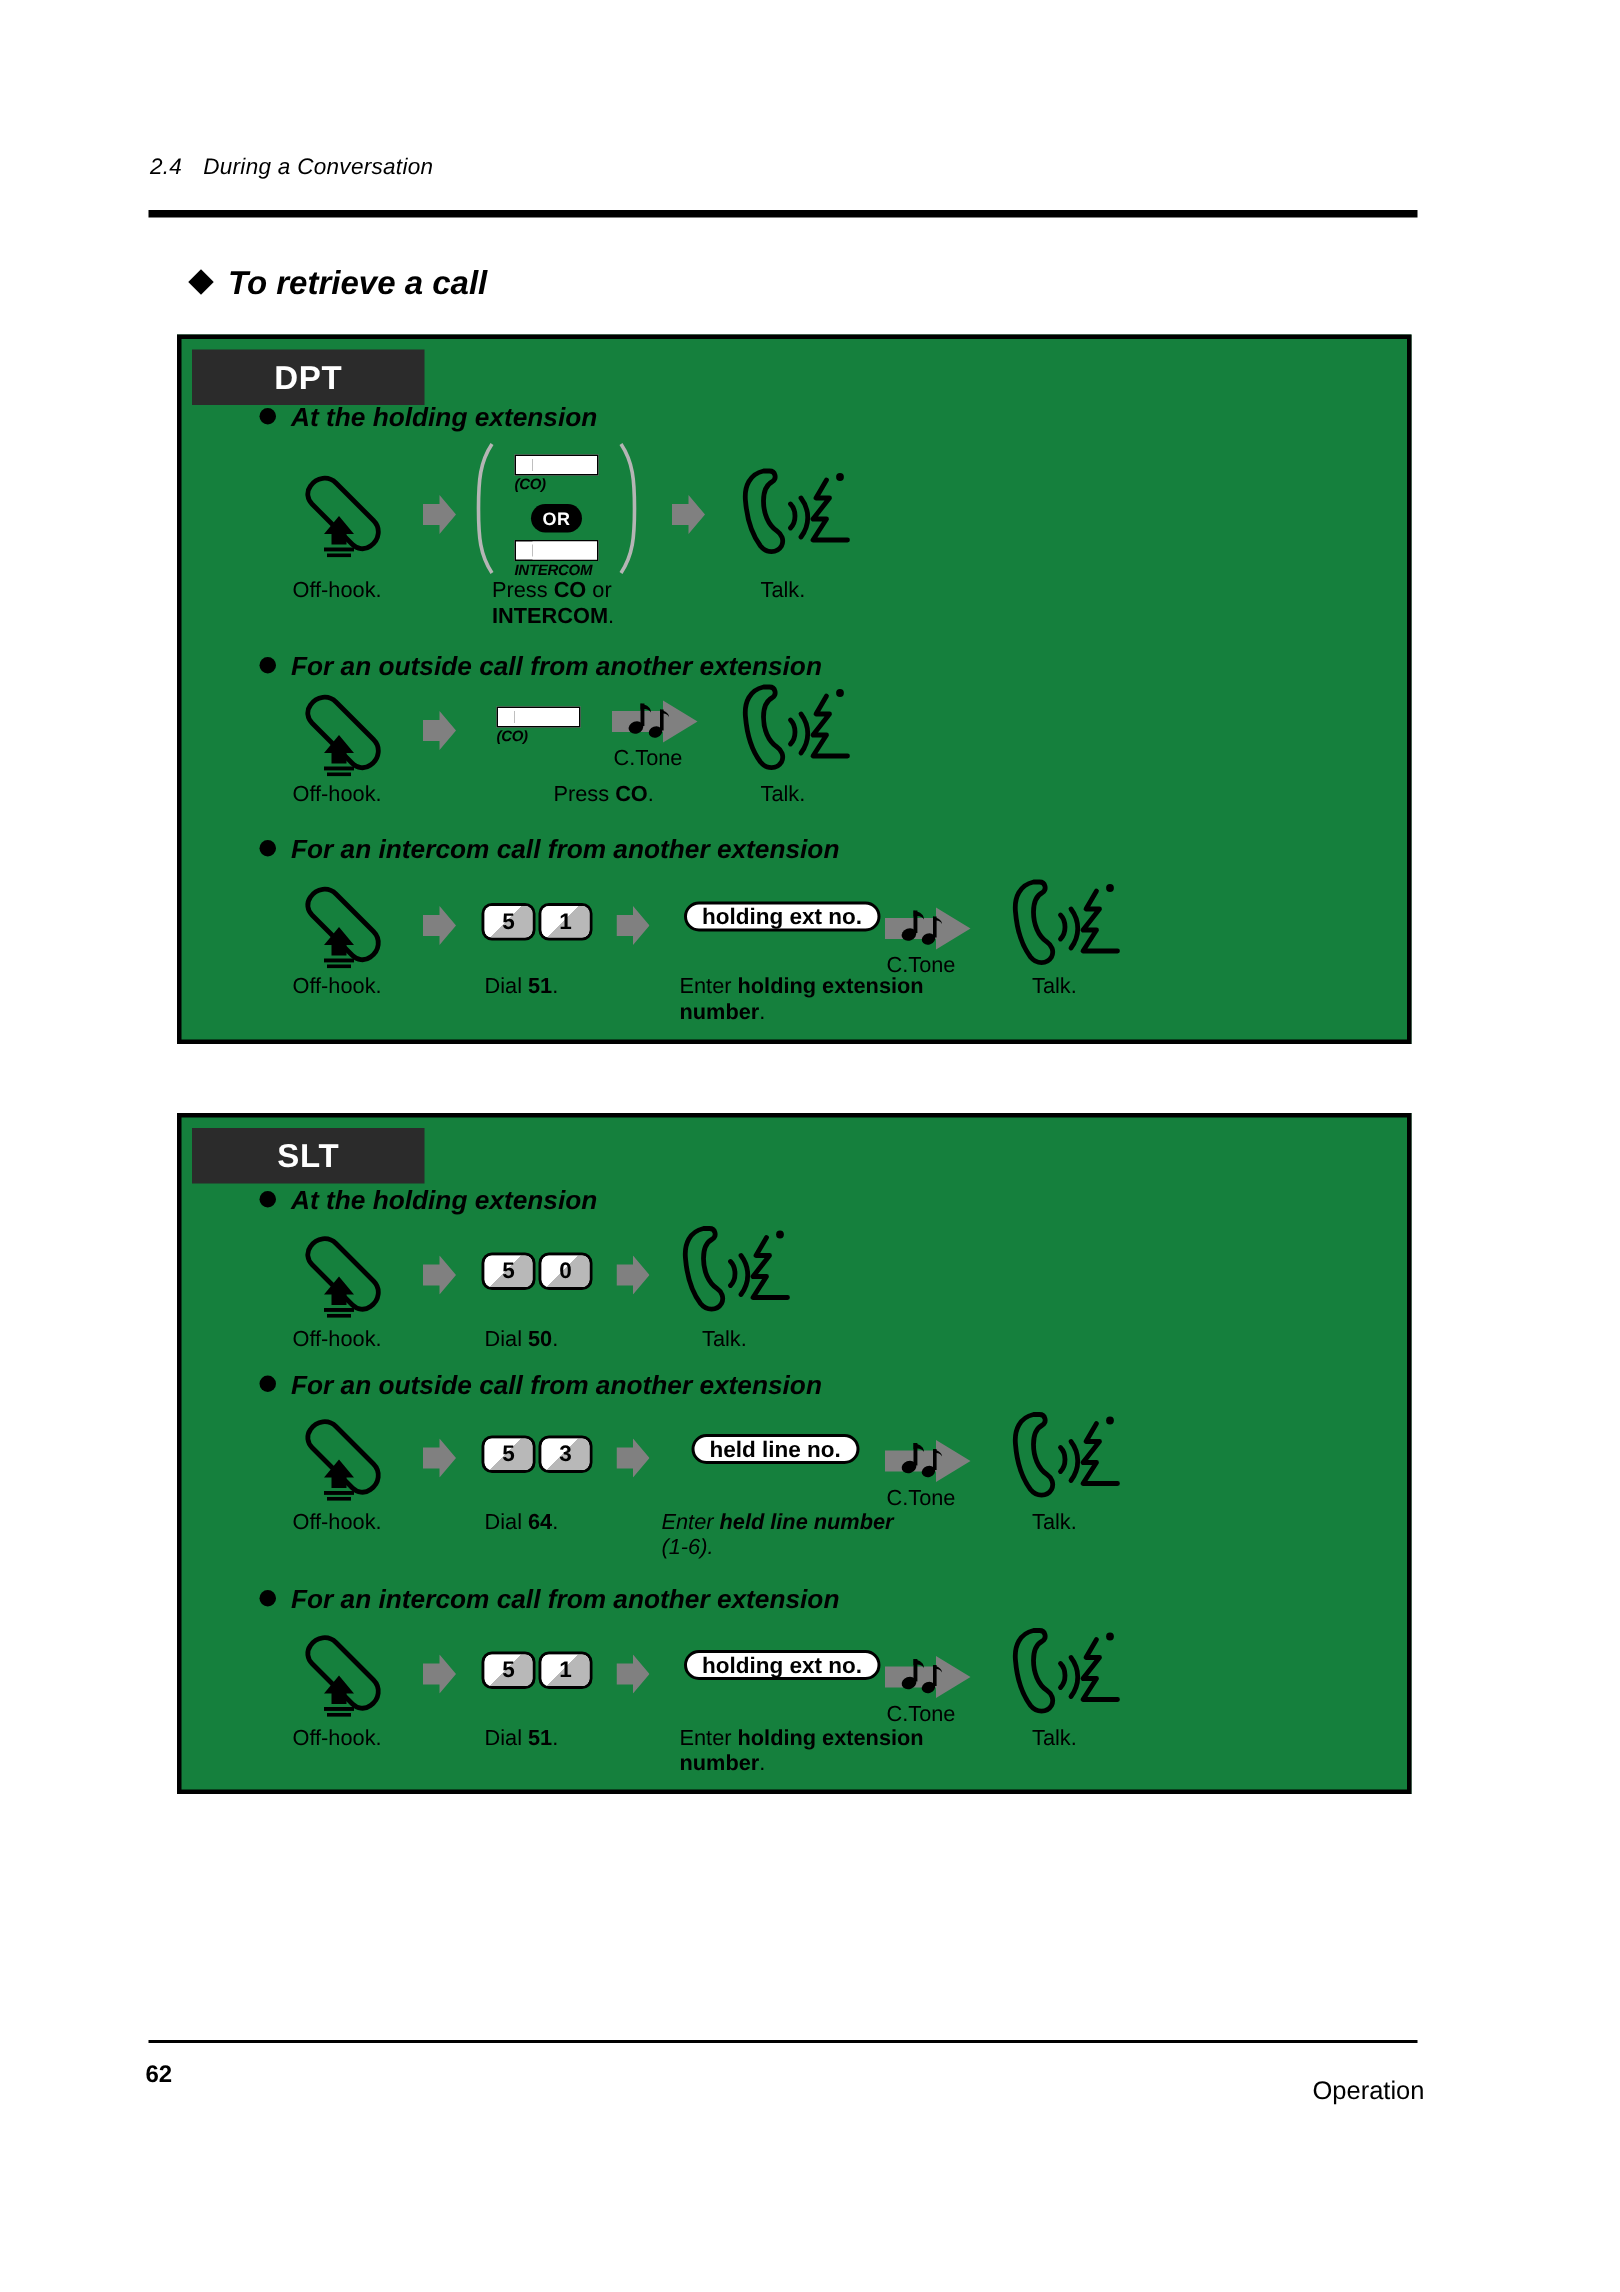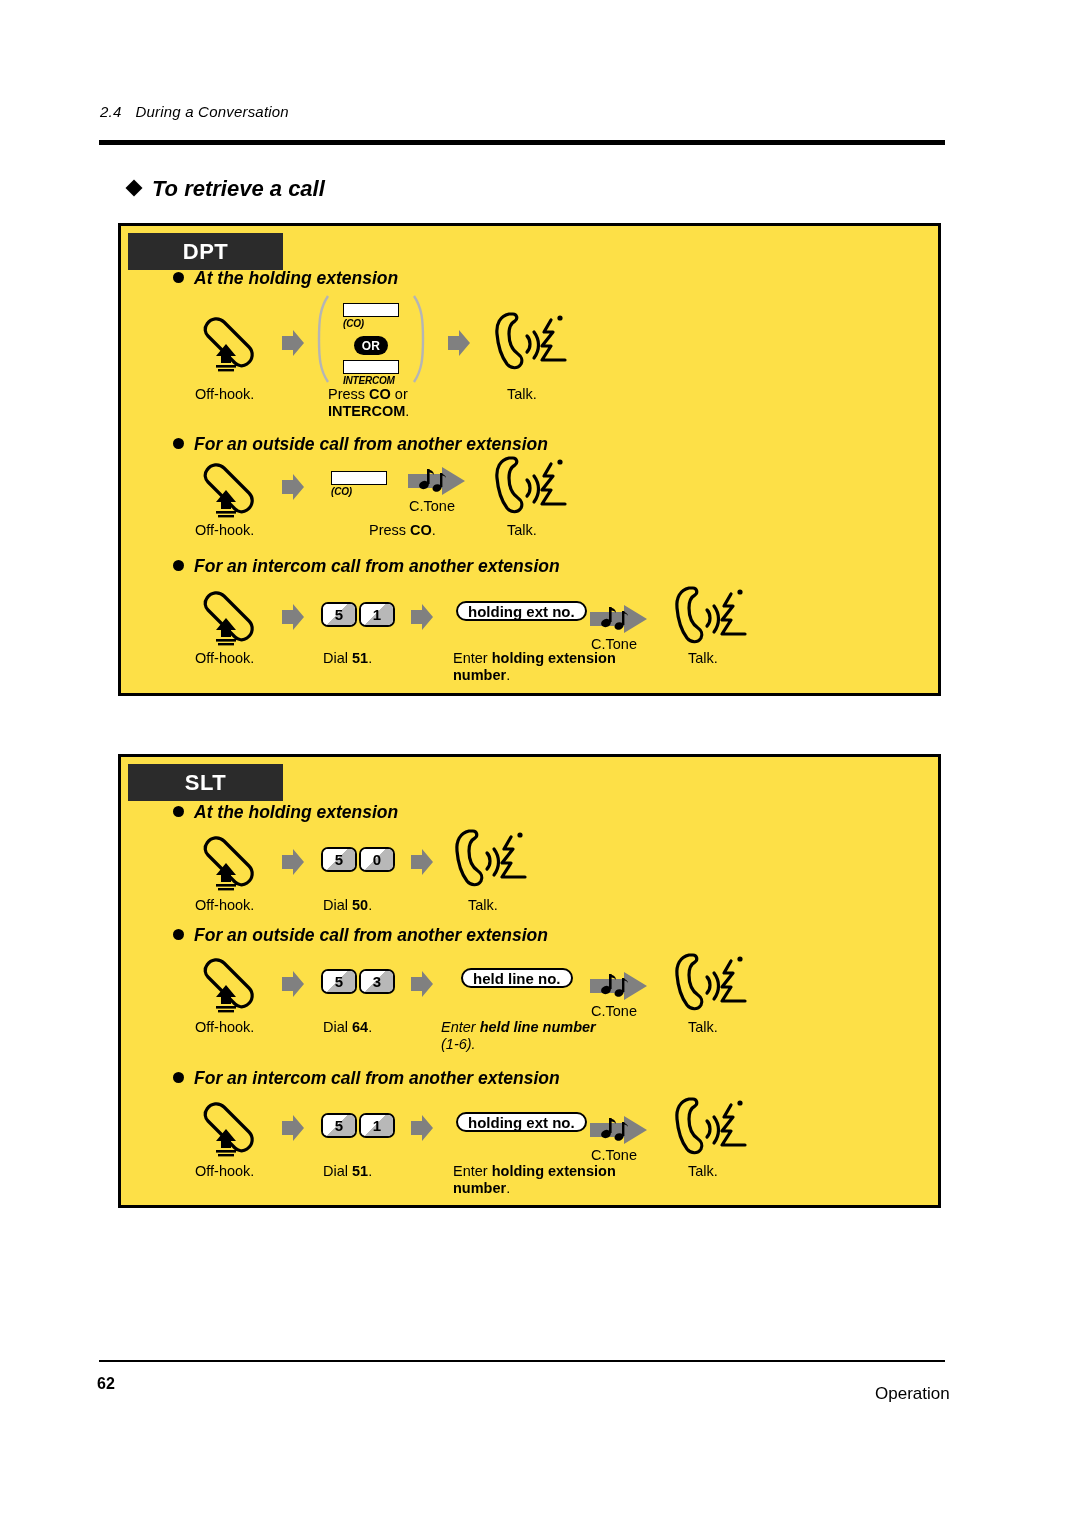--- a/index.html
+++ b/index.html
@@ -58,24 +58,24 @@
     top: -2px;
   }
 
   
   .panel {
     position: absolute;
     left: 118px;
     width: 823px;
     border: 3px solid #000;
     box-sizing: border-box;
-    background: #fde047;
+    background: #15803d;
   }
   #panel-dpt { top: 223px; height: 473px; }
-  #panel-slt { top: 742px; height: 454px; margin-top: 12px; }
+  #panel-slt { top: 742px; height: 454px; }
 
   .panel-tab {
     position: absolute;
     left: 7px;
     top: 7px;
     width: 155px;
     height: 37px;
     background: #2b2b2b;
     color: #fff;
     font-size: 22px;

